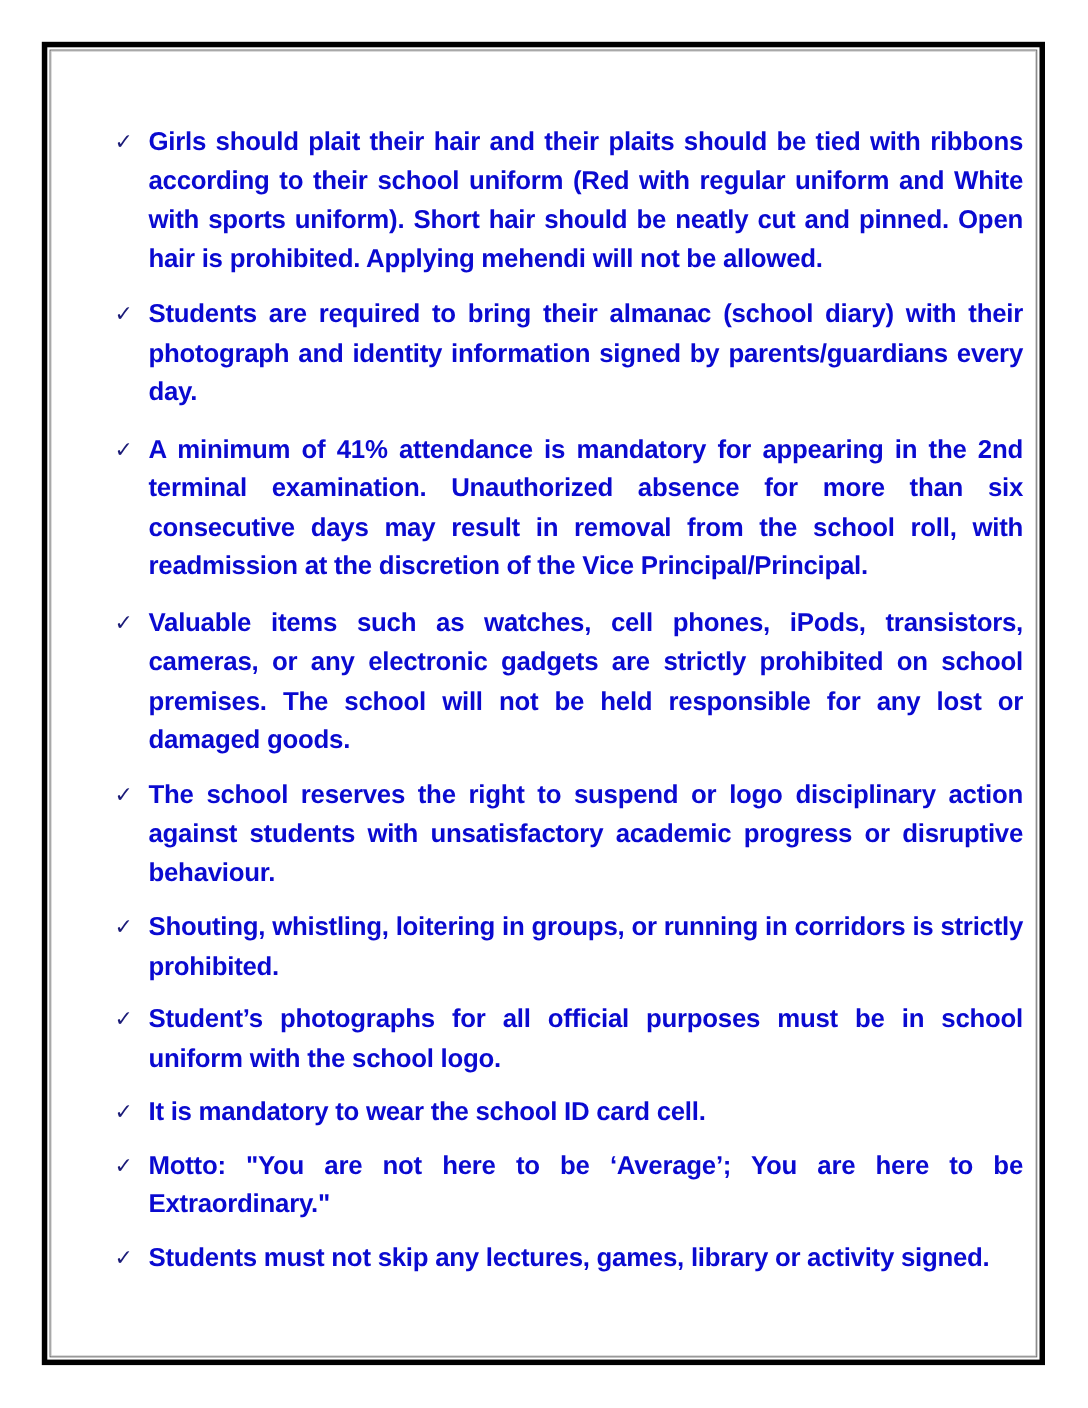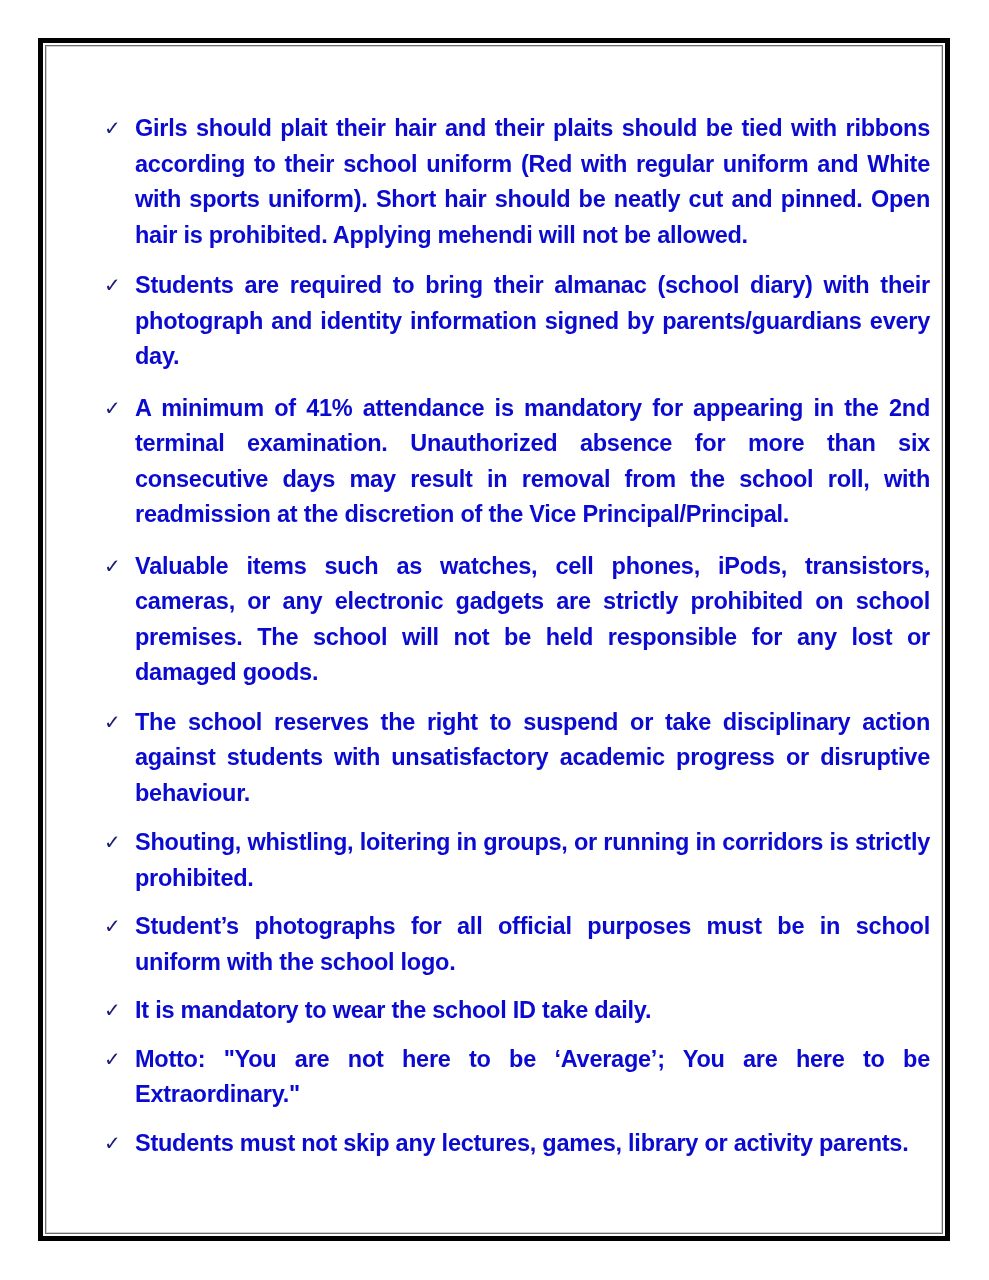--- a/index.html
+++ b/index.html
@@ -96,35 +96,35 @@
   <li class="rule-item i2">
     <span class="check">✓</span>
     <span class="text">A minimum of 41% attendance is mandatory for appearing in the 2nd terminal examination. Unauthorized absence for more than six consecutive days may result in removal from the school roll, with readmission at the discretion of the Vice Principal/Principal.</span>
   </li>
   <li class="rule-item i3">
     <span class="check">✓</span>
     <span class="text">Valuable items such as watches, cell phones, iPods, transistors, cameras, or any electronic gadgets are strictly prohibited on school premises. The school will not be held responsible for any lost or damaged goods.</span>
   </li>
   <li class="rule-item i4">
     <span class="check">✓</span>
-    <span class="text">The school reserves the right to suspend or take disciplinary action against students with unsatisfactory academic progress or disruptive behaviour.</span>
+    <span class="text">The school reserves the right to suspend or logo disciplinary action against students with unsatisfactory academic progress or disruptive behaviour.</span>
   </li>
   <li class="rule-item i5">
     <span class="check">✓</span>
     <span class="text">Shouting, whistling, loitering in groups, or running in corridors is strictly prohibited.</span>
   </li>
   <li class="rule-item i6">
     <span class="check">✓</span>
     <span class="text">Student’s photographs for all official purposes must be in school uniform with the school logo.</span>
   </li>
   <li class="rule-item i7">
     <span class="check">✓</span>
-    <span class="text">It is mandatory to wear the school ID take daily.</span>
+    <span class="text">It is mandatory to wear the school ID card cell.</span>
   </li>
   <li class="rule-item i8">
     <span class="check">✓</span>
     <span class="text">Motto: "You are not here to be ‘Average’; You are here to be Extraordinary."</span>
   </li>
   <li class="rule-item i9">
     <span class="check">✓</span>
-    <span class="text">Students must not skip any lectures, games, library or activity parents.</span>
+    <span class="text">Students must not skip any lectures, games, library or activity signed.</span>
   </li>
 </ul>
 
 </body></html>

